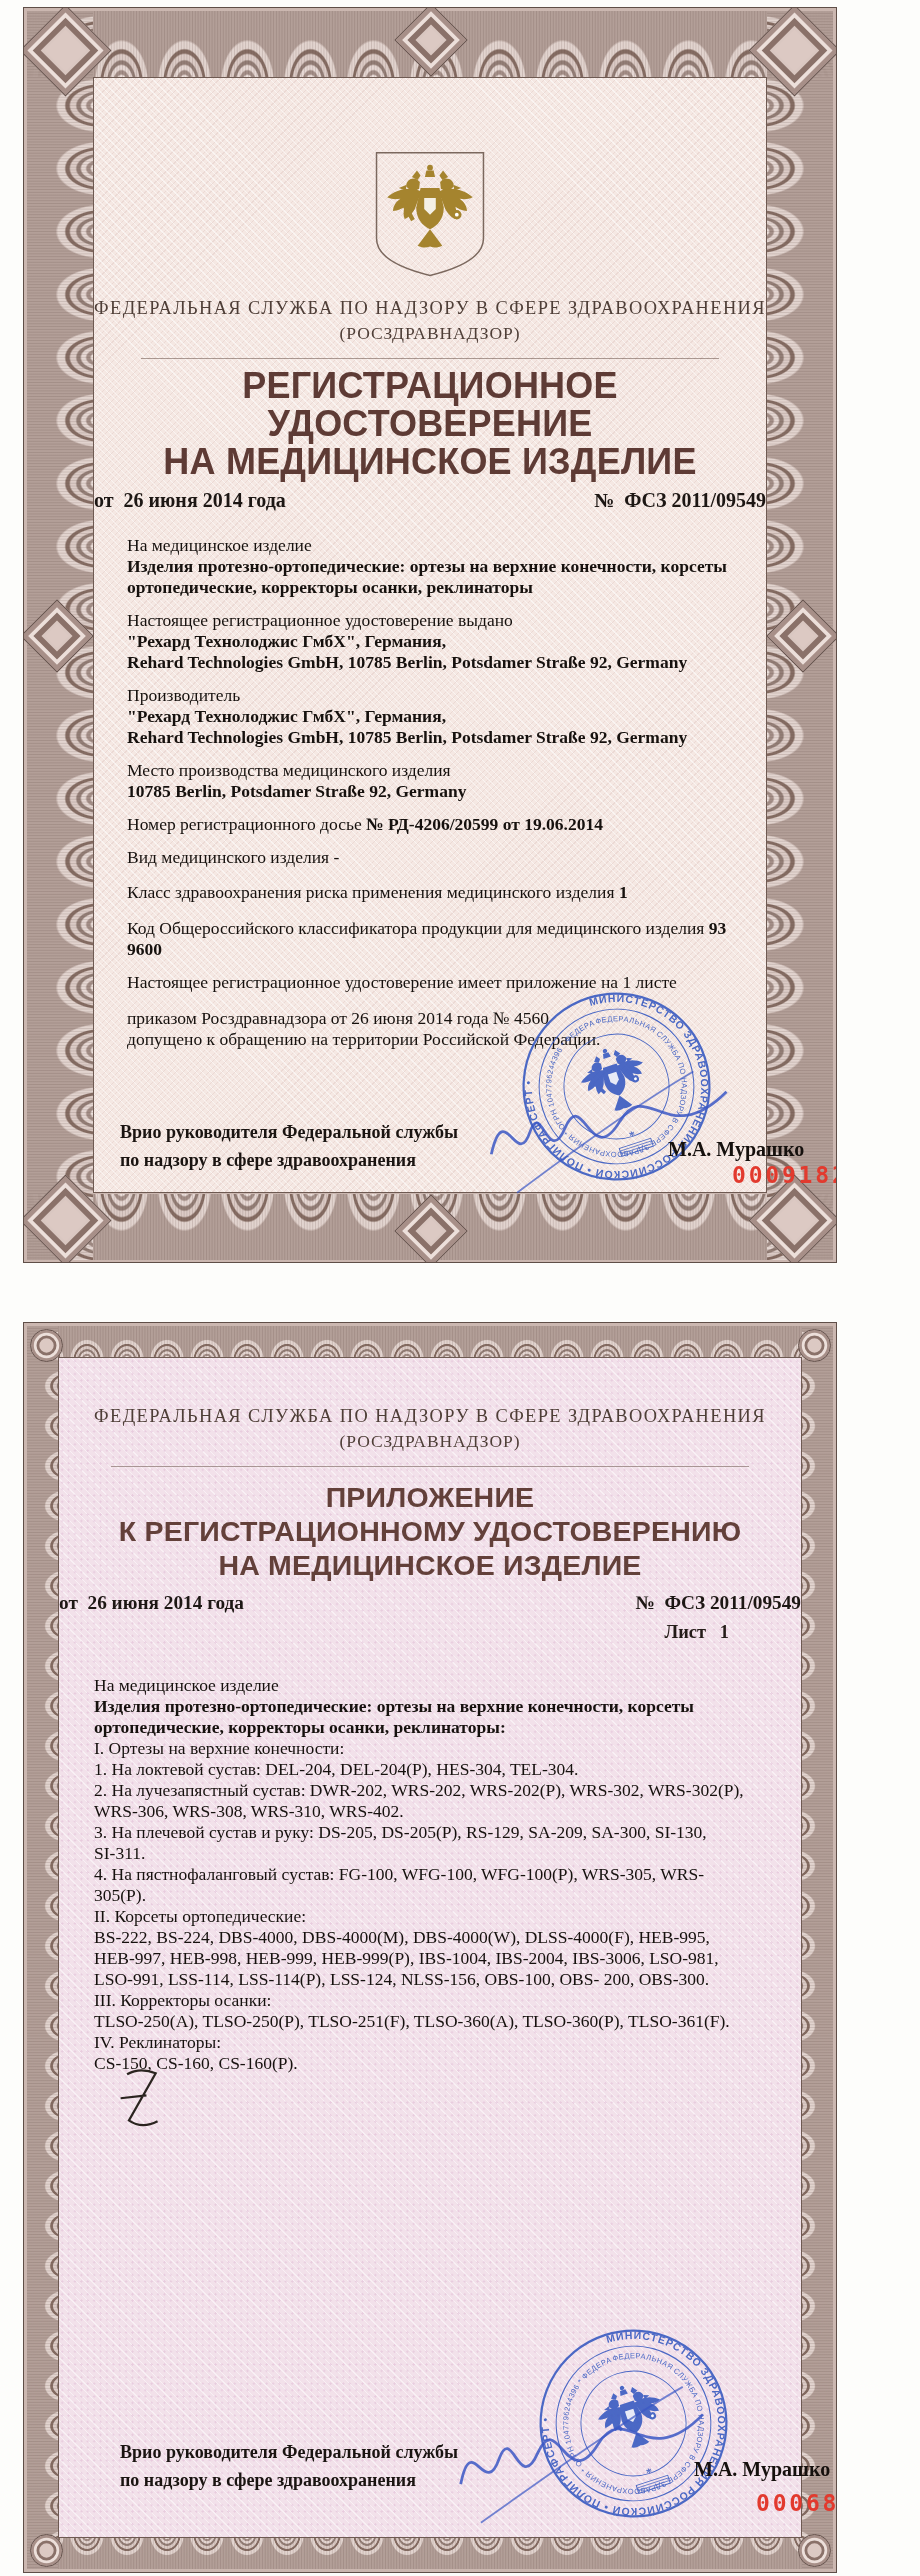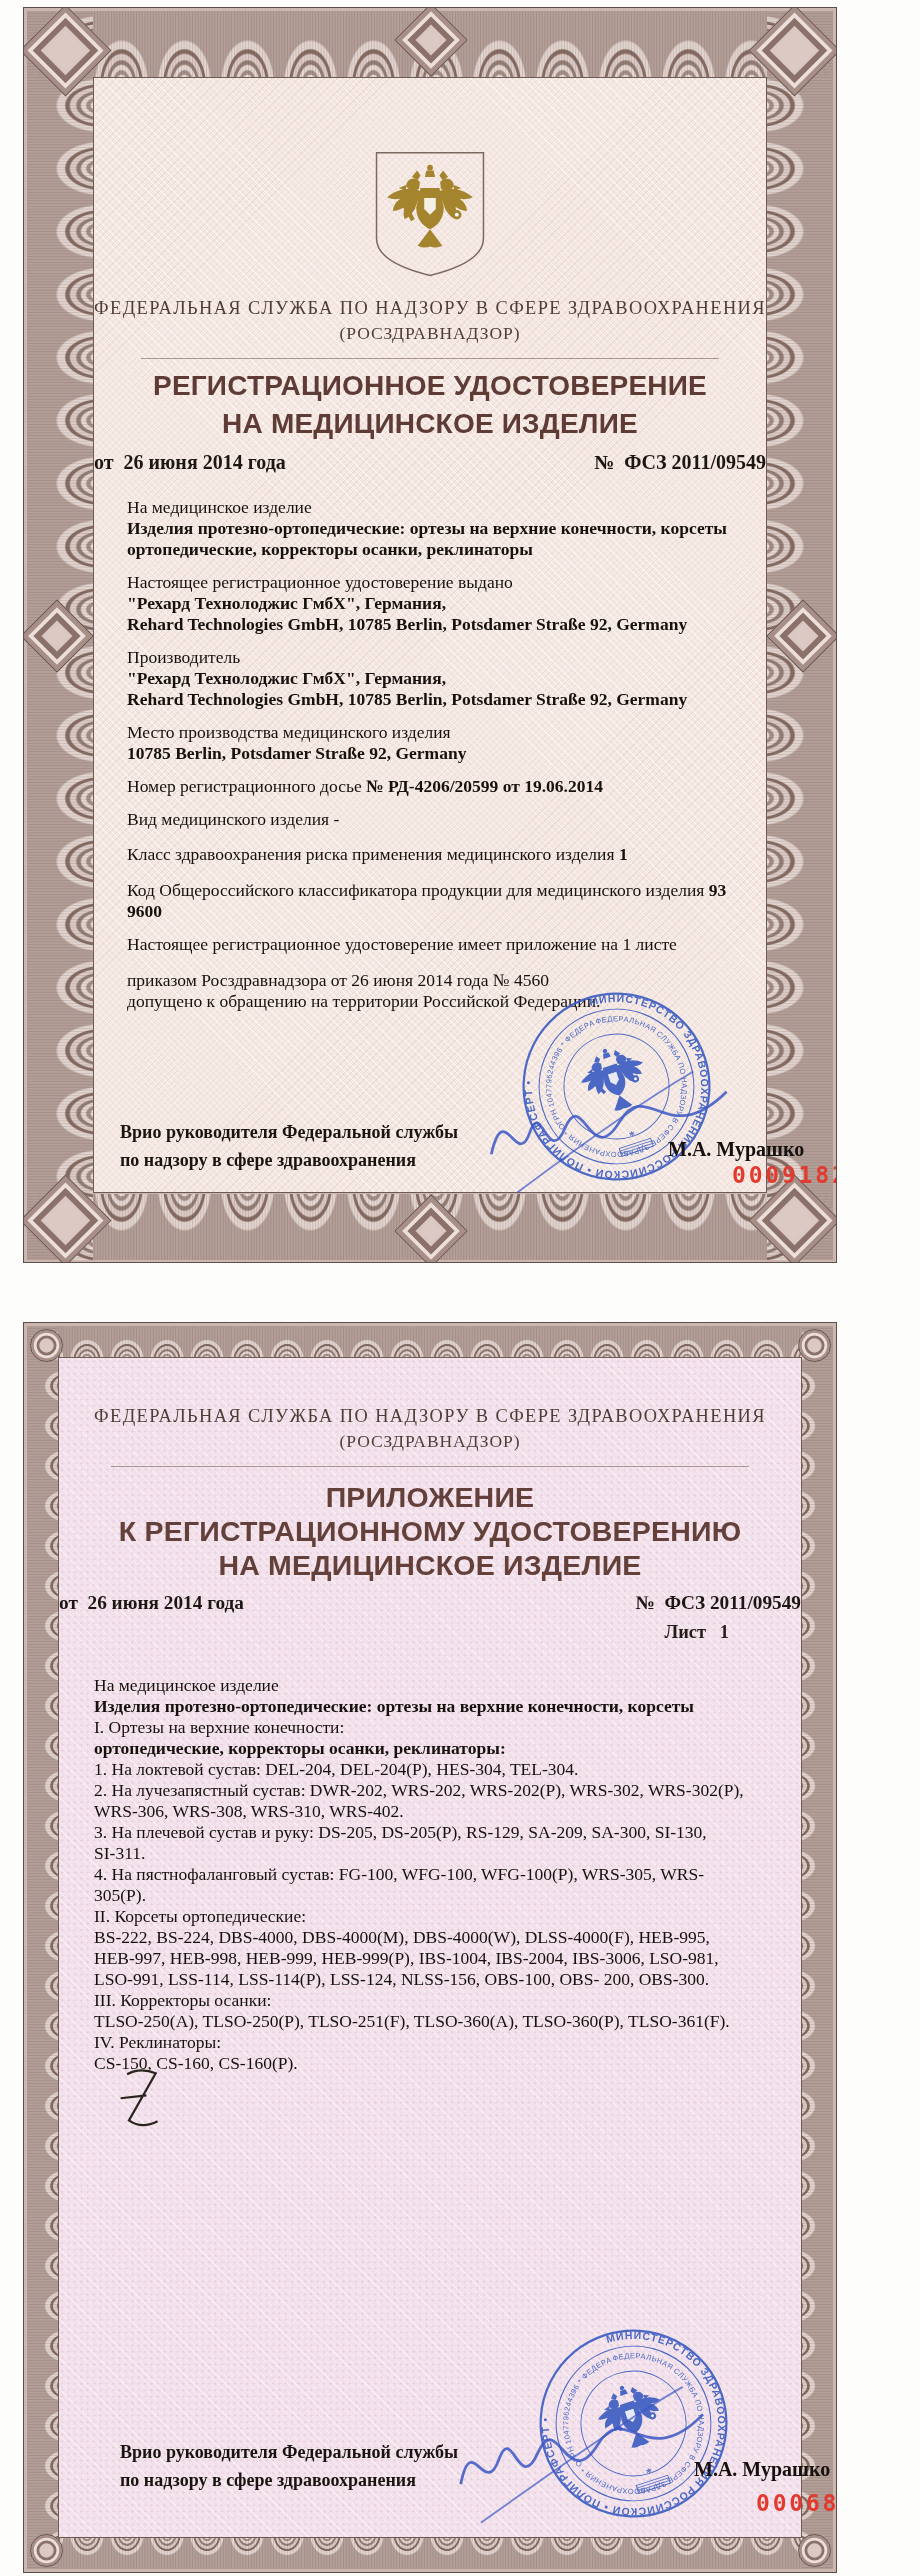--- a/index.html
+++ b/index.html
@@ -60,21 +60,21 @@
       radial-gradient(rgba(205,150,190,.28) 0.9px, rgba(255,255,255,0) 1.2px),
       repeating-linear-gradient(45deg, rgba(255,255,255,.5) 0 0.9px, rgba(255,255,255,0) 0.9px 5.5px);
     background-size:6.4px 6.4px,auto;}
 
   .emblem{display:block;margin:72px auto 0;}
   .agency{margin-top:14.7px;text-align:center;color:#4e3e37;font-size:18.4px;line-height:25px;letter-spacing:1.4px;}
   .agency .l2{font-size:17.5px;letter-spacing:0.9px;}
   .p2 .agency{margin-top:46px;}
   .sep{width:86%;margin:12px auto 0;border-top:0.9px solid rgba(118,97,88,.6);}
   .main-title{margin-top:8.3px;text-align:center;font-family:"Liberation Sans",sans-serif;font-weight:700;
-    color:#5e3b35;font-size:28px;line-height:38px;letter-spacing:0.2px;}
+    color:#5e3b35;font-size:36px;line-height:38px;letter-spacing:0.2px;}
   .p2 .main-title{font-size:28.5px;line-height:34px;color:#63403a;margin-top:13px;}
   .dateline{margin-top:7.4px;display:flex;justify-content:space-between;column-gap:72px;
     font-weight:700;font-size:20px;color:#1d1714;white-space:pre;}
   .p2 .dateline{margin-top:10px;font-size:19.3px;}
   .sheet{margin-top:8.3px;text-align:right;padding-right:72px;font-weight:700;font-size:18.4px;color:#241c18;white-space:pre;}
 
   .body{margin:23px 31px 0 33px;font-size:17.5px;line-height:21px;color:#16110e;}
   .p2 .body{margin-top:32px;margin-left:35px;}
   .ln{white-space:normal;}
   .ln.b{font-weight:700;}
@@ -242,22 +242,22 @@
     </div>
     <div class="dateline">
       <span>от  26 июня 2014 года</span>
       <span>№  ФСЗ 2011/09549</span>
     </div>
     <div class="sheet">Лист   1</div>
 
     <div class="body">
       <div class="ln">На медицинское изделие</div>
       <div class="ln b">Изделия протезно-ортопедические: ортезы на верхние конечности, корсеты</div>
+      <div class="ln b">ортопедические, корректоры осанки, реклинаторы:</div>
       <div class="ln">I. Ортезы на верхние конечности:</div>
-      <div class="ln b">ортопедические, корректоры осанки, реклинаторы:</div>
       <div class="ln">1. На локтевой сустав: DEL-204, DEL-204(P), HES-304, TEL-304.</div>
       <div class="ln">2. На лучезапястный сустав: DWR-202, WRS-202, WRS-202(P), WRS-302, WRS-302(P),</div>
       <div class="ln">WRS-306, WRS-308, WRS-310, WRS-402.</div>
       <div class="ln">3. На плечевой сустав и руку: DS-205, DS-205(P), RS-129, SA-209, SA-300, SI-130,</div>
       <div class="ln">SI-311.</div>
       <div class="ln">4. На пястнофаланговый сустав: FG-100, WFG-100, WFG-100(P), WRS-305, WRS-</div>
       <div class="ln">305(P).</div>
       <div class="ln">II. Корсеты ортопедические:</div>
       <div class="ln">BS-222, BS-224, DBS-4000, DBS-4000(M), DBS-4000(W), DLSS-4000(F), HEB-995,</div>
       <div class="ln">HEB-997, HEB-998, HEB-999, HEB-999(P), IBS-1004, IBS-2004, IBS-3006, LSO-981,</div>

